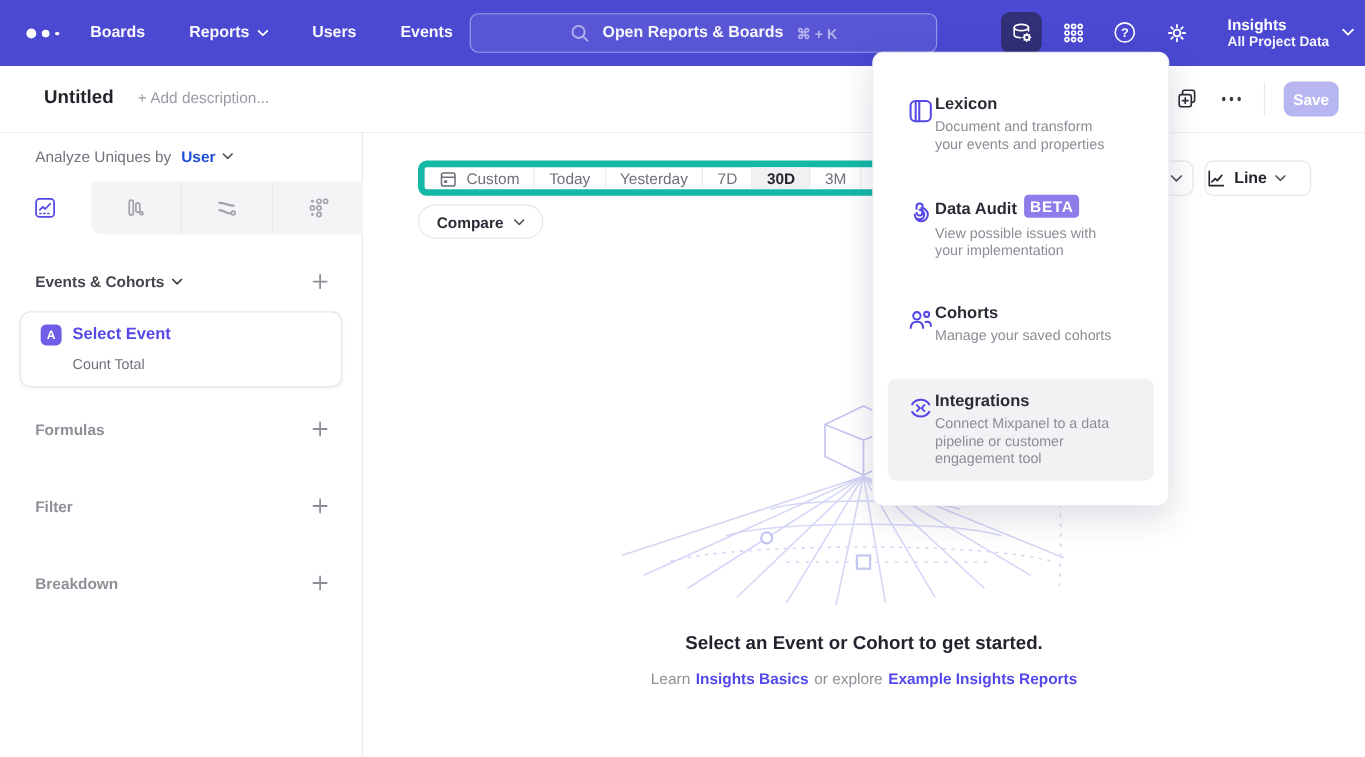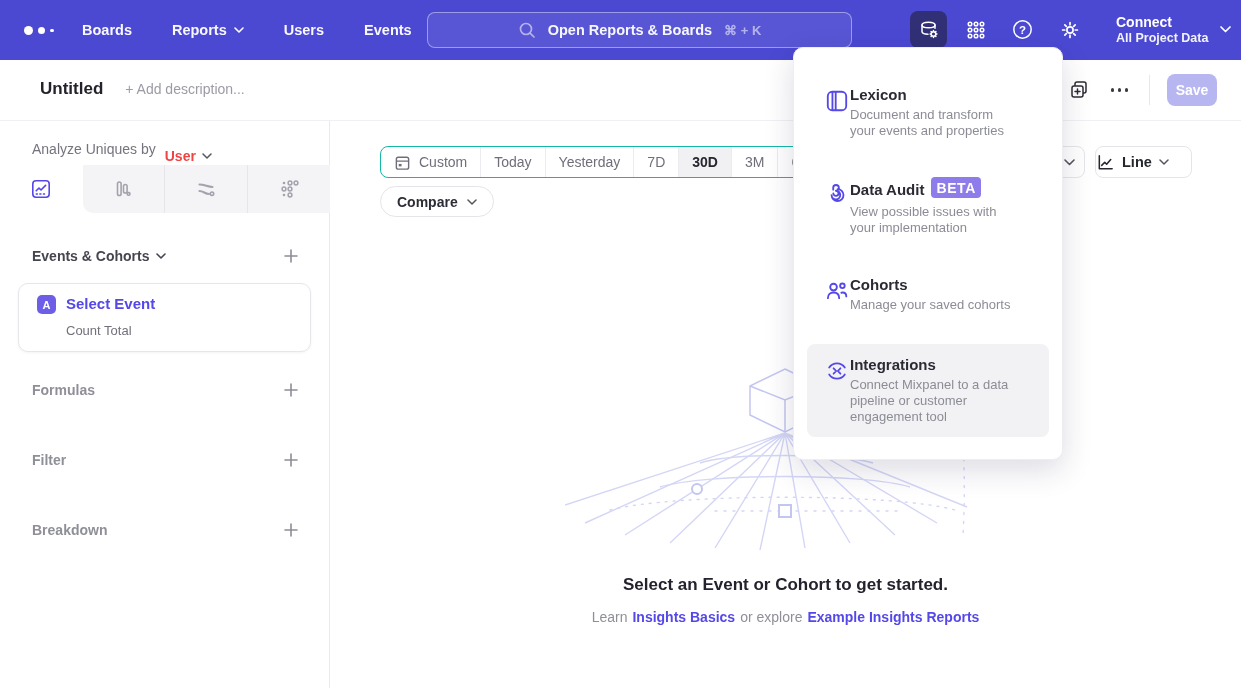--- a/index.html
+++ b/index.html
@@ -40,21 +40,21 @@
   .ellipsis i { width:3.5px; height:3.5px; border-radius:50%; background:#3a3a44; }
   .vdiv { width:1px; height:30px; background:#e8e8ec; }
   .save-btn { width:50px; height:32px; border:none; border-radius:8px; background:#b8b6f1;
               color:#fff; font-size:14px; font-weight:700; font-family:inherit; cursor:default; }
 
   
   .sidebar { position:absolute; top:121px; left:0; width:330px; bottom:0; background:#fff;
              border-right:1px solid #e9e9ee; }
   .analyze { position:absolute; left:32px; top:13px; font-size:14px; color:#74747e;
              display:flex; align-items:center; gap:6px; }
-  .analyze .val { color:#ef4444; font-weight:600; margin-left:3px; display:flex; align-items:center; gap:6px; cursor:pointer;margin-top:14px; }
+  .analyze .val { color:#1d4ed8; font-weight:600; margin-left:3px; display:flex; align-items:center; gap:6px; cursor:pointer; }
   .tabs { position:absolute; left:0; top:44px; width:330px; height:48px; display:flex; }
   .tab { flex:1; display:flex; align-items:center; justify-content:center; cursor:pointer; }
   .tab.selected { background:#fff; color:#5448e8; }
   .gray-group { display:flex; flex:3; background:#f4f4f6; border-radius:0 0 0 10px; }
   .gray-group .tab { color:#a3a3ad; }
   .gray-group .tab + .tab { border-left:1px solid #e6e6ea; }
   .section-row { position:absolute; left:32px; right:28px; display:flex; justify-content:space-between;
                  align-items:center; height:22px;gap:44px; }
   .sec-label { font-size:14px; font-weight:700; color:#8f8f98; }
   .sec-label.dark { color:#45454f; display:flex; align-items:center; gap:7px; cursor:pointer; }
@@ -63,21 +63,21 @@
                 border:1px solid #e7e7eb; border-radius:10px; box-shadow:0 1px 3px rgba(20,20,40,.05);
                 cursor:pointer; }
   .ab { position:absolute; left:18px; top:11px; width:19px; height:19px; border-radius:5px;
         background:#6e5de7; color:#fff; font-size:11px; font-weight:700; display:flex;
         align-items:center; justify-content:center; }
   .ec-title { position:absolute; left:47px; top:11px; font-size:15px; font-weight:600; color:#5448e8; }
   .ec-metric { position:absolute; left:47px; top:39px; font-size:13px; color:#71717c; }
 
   
   .range-control { position:absolute; left:380px; top:146px; height:32px; display:flex;
-                   border:1px solid #14b8a6; border-radius:8px; background:#fff; z-index:1; overflow:hidden; }
+                   border:6px solid #14b8a6; border-radius:8px; background:#fff; z-index:1; overflow:hidden; }
   .range { padding:0 13px; display:flex; align-items:center; gap:8px; font-size:14px; color:#6f6f79;
            cursor:pointer; white-space:nowrap; }
   .range + .range { border-left:1px solid #ececf0; }
   .range.selected { background:#f1f1f3; color:#26262e; font-weight:700; }
   .hidden-dd { position:absolute; left:1032px; top:146px; width:53px; height:32px; border:1px solid #e5e5e9;
                border-radius:8px; background:#fff; z-index:1; display:flex; align-items:center;
                justify-content:flex-end; padding-right:9px; color:#55555e; cursor:pointer; }
   .line-btn { position:absolute; left:1095px; top:146px; width:97px; height:32px; border:1px solid #e5e5e9;
               border-radius:8px; background:#fff; display:flex; align-items:center; justify-content:flex-start;
               gap:7px; font-size:14.5px; font-weight:600; color:#26262e; cursor:pointer; }
@@ -175,21 +175,21 @@
           </svg>
       </span>
       <span class="tool-btn">
         <svg width="22" height="22" viewBox="0 0 22 22" fill="none" stroke="#fff" stroke-width="1.7" stroke-linecap="round">
           <circle cx="11" cy="11" r="3.1"></circle>
           <path d="M16.2 11h2.2M3.6 11h2.2M11 16.2v2.2M11 3.6v2.2M14.7 14.7l1.5 1.5M5.8 5.8l1.5 1.5M14.7 7.3l1.5-1.5M5.8 16.2l1.5-1.5"></path>
         </svg>
       </span>
       <span class="project">
         <span>
-          <div class="pt">Connect</div>
+          <div class="pt">Insights</div>
           <div class="ps">All Project Data</div>
         </span>
         <svg width="11" height="7" viewBox="0 0 11 7">
             <polyline points="1,1 5.5,5.5 10,1" fill="none" stroke="#fff" stroke-width="1.7" stroke-linecap="round" stroke-linejoin="round"></polyline>
           </svg>
       </span>
     </div>
   </div>
 
   <div class="header">

